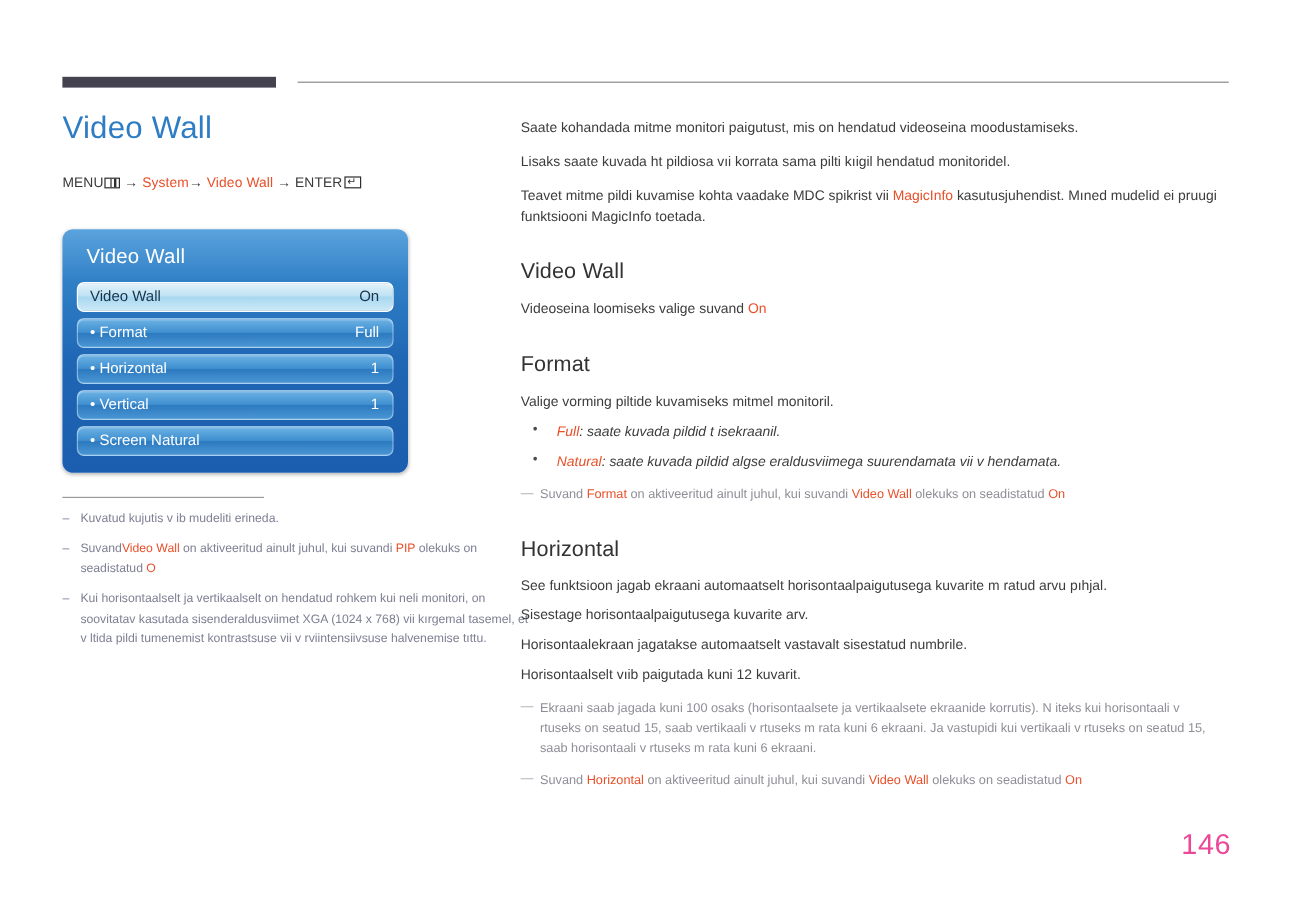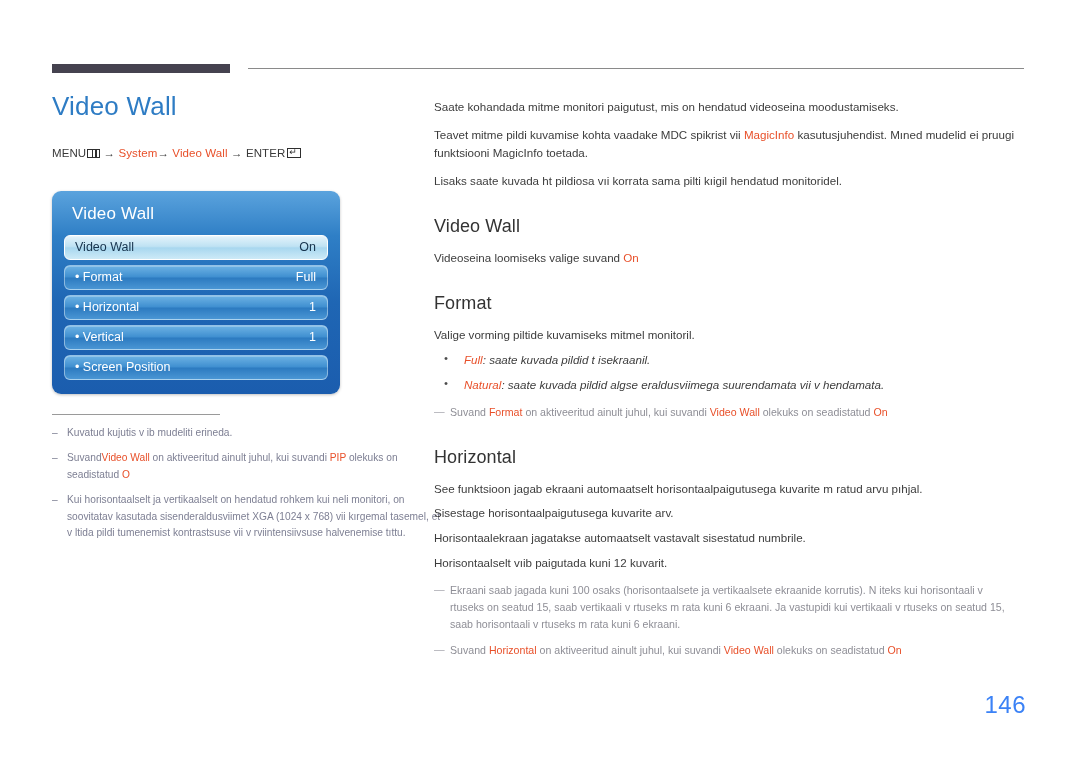--- a/index.html
+++ b/index.html
@@ -233,21 +233,21 @@
     color: #a9a9b0;
   }
   .rnote .hl { color: #e8502a; }
 
   
   .page-num {
     position: absolute;
     right: 54px;
     bottom: 44px;
     font-size: 24px;
-    color: #3b82f6;
+    color: #ec4899;
     letter-spacing: 0.5px;
   }
 </style>
 </head>
 <body>
 
 <div class="header-rules">
   <div class="rule-thick"></div>
   <div class="rule-thin"></div>
 </div>
@@ -278,42 +278,42 @@
         </div>
         <div class="osd-row">
           <span class="lbl">• Horizontal</span>
           <span class="val">1</span>
         </div>
         <div class="osd-row">
           <span class="lbl">• Vertical</span>
           <span class="val">1</span>
         </div>
         <div class="osd-row">
-          <span class="lbl">• Screen Position</span>
+          <span class="lbl">• Screen Natural</span>
           <span class="val"></span>
         </div>
       </div>
   </div>
 
   <div class="left-notes">
     <div class="notes-rule"></div>
     <div id="left-notes-list">
         <div class="note"><span class="dash">–</span><span>Kuvatud kujutis v ib mudeliti erineda.</span></div>
         <div class="note"><span class="dash">–</span><span>Suvand</span><span class="hl">Video Wall</span><span> on aktiveeritud ainult juhul, kui suvandi </span><span class="hl">PIP</span><span> olekuks on seadistatud </span><span class="hl">O</span></div>
         <div class="note"><span class="dash">–</span><span>Kui horisontaalselt ja vertikaalselt on  hendatud rohkem kui neli monitori, on soovitatav kasutada sisenderaldusviimet XGA (1024 x 768) vii kırgemal tasemel, et v ltida pildi tumenemist kontrastsuse vii v rviintensiivsuse halvenemise tıttu.</span></div>
       </div>
   </div>
 
 </div>
 
 <div class="right-col">
   <div class="intro" id="intro-block">
       <p><span>Saate kohandada mitme monitori paigutust, mis on  hendatud videoseina moodustamiseks.</span></p>
+      <p><span>Lisaks saate kuvada  ht pildiosa vıi korrata sama pilti kıigil  hendatud monitoridel.</span></p>
       <p><span>Teavet mitme pildi kuvamise kohta vaadake MDC spikrist vii </span><span class="hl">MagicInfo</span><span> kasutusjuhendist. Mıned mudelid ei pruugi funktsiooni MagicInfo toetada.</span></p>
-      <p><span>Lisaks saate kuvada  ht pildiosa vıi korrata sama pilti kıigil  hendatud monitoridel.</span></p>
     </div>
   <div id="sections-block">
       <h2 class="sec">Video Wall</h2>
       <p class="body-line"><span>Videoseina loomiseks valige suvand </span><span class="hl">On</span></p>
       <h2 class="sec">Format</h2>
       <p class="body-line"><span>Valige vorming piltide kuvamiseks mitmel monitoril.</span></p>
       <div class="bullet"><span class="hl">Full</span><span>: saate kuvada pildid t isekraanil.</span></div>
       <div class="bullet"><span class="hl">Natural</span><span>: saate kuvada pildid algse eraldusviimega suurendamata vii v hendamata.</span></div>
       <div class="rnote"><span class="dash">—</span><span>Suvand </span><span class="hl">Format</span><span> on aktiveeritud ainult juhul, kui suvandi </span><span class="hl">Video Wall</span><span> olekuks on seadistatud </span><span class="hl">On</span></div>
       <h2 class="sec">Horizontal</h2>

